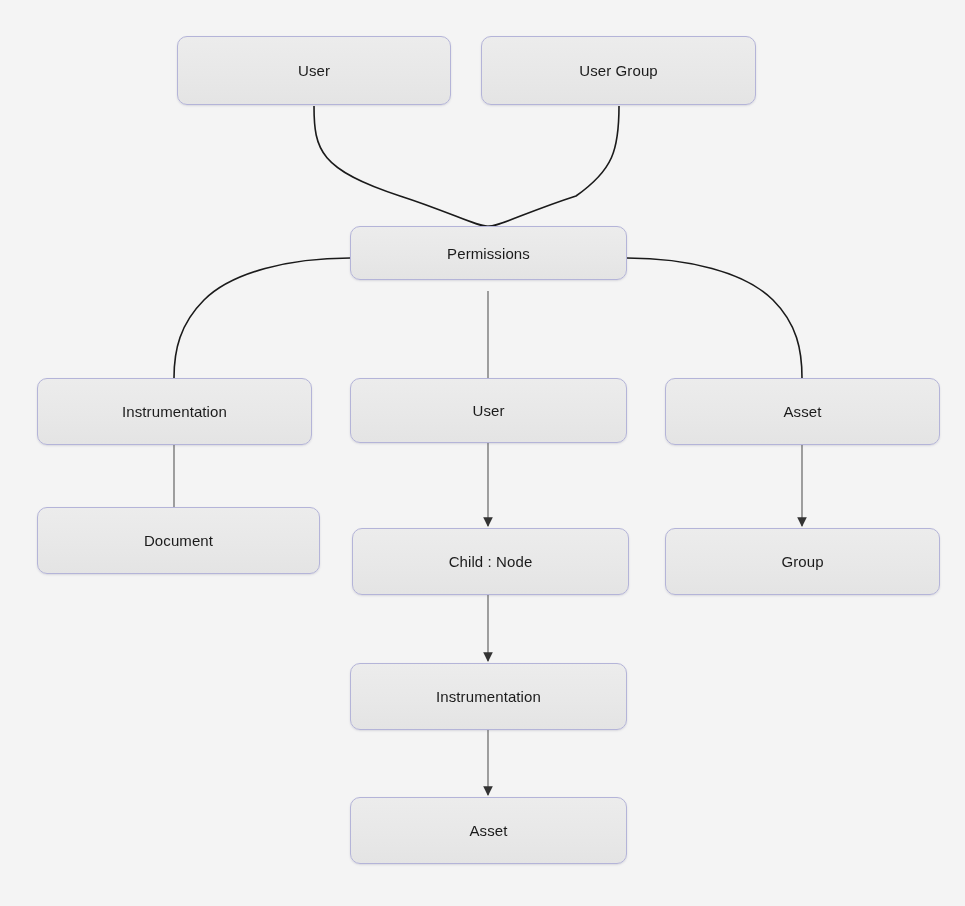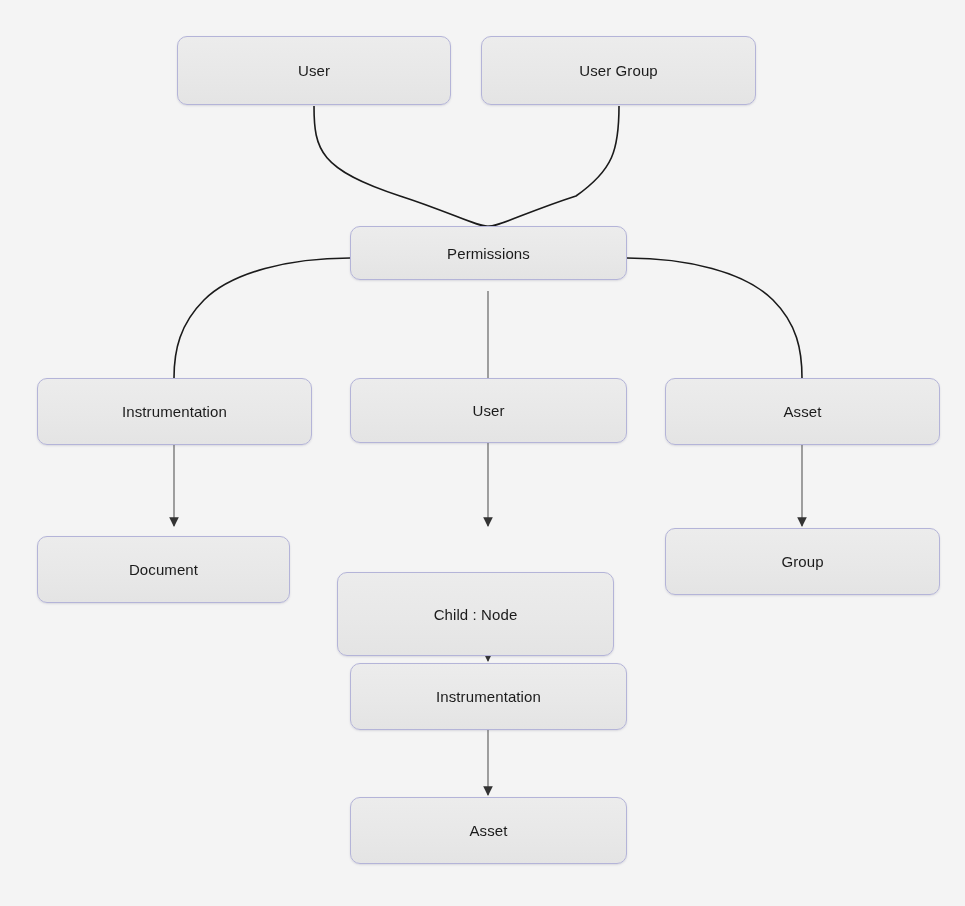--- a/index.html
+++ b/index.html
@@ -96,25 +96,25 @@
   </div>
 
   <div class="node" id="n-node" style="left: 350px; top: 378px; width: 277px; height: 65px;">
     <span class="node-label">User</span>
   </div>
 
   <div class="node" id="n-asset" style="left: 665px; top: 378px; width: 275px; height: 67px;">
     <span class="node-label">Asset</span>
   </div>
 
-  <div class="node" id="n-document" style="left: 37px; top: 536px; width: 253px; height: 67px;">
+  <div class="node" id="n-document" style="left: 37px; top: 507px; width: 283px; height: 67px;">
     <span class="node-label">Document</span>
   </div>
 
-  <div class="node" id="n-child-node" style="left: 337px; top: 528px; width: 277px; height: 84px; margin-top: 44px;">
+  <div class="node" id="n-child-node" style="left: 352px; top: 528px; width: 277px; height: 67px;">
     <span class="node-label">Child : Node</span>
   </div>
 
   <div class="node" id="n-values" style="left: 665px; top: 528px; width: 275px; height: 67px;">
     <span class="node-label">Group</span>
   </div>
 
   <div class="node" id="n-instrumentation-2" style="left: 350px; top: 663px; width: 277px; height: 67px;">
     <span class="node-label">Instrumentation</span>
   </div>

